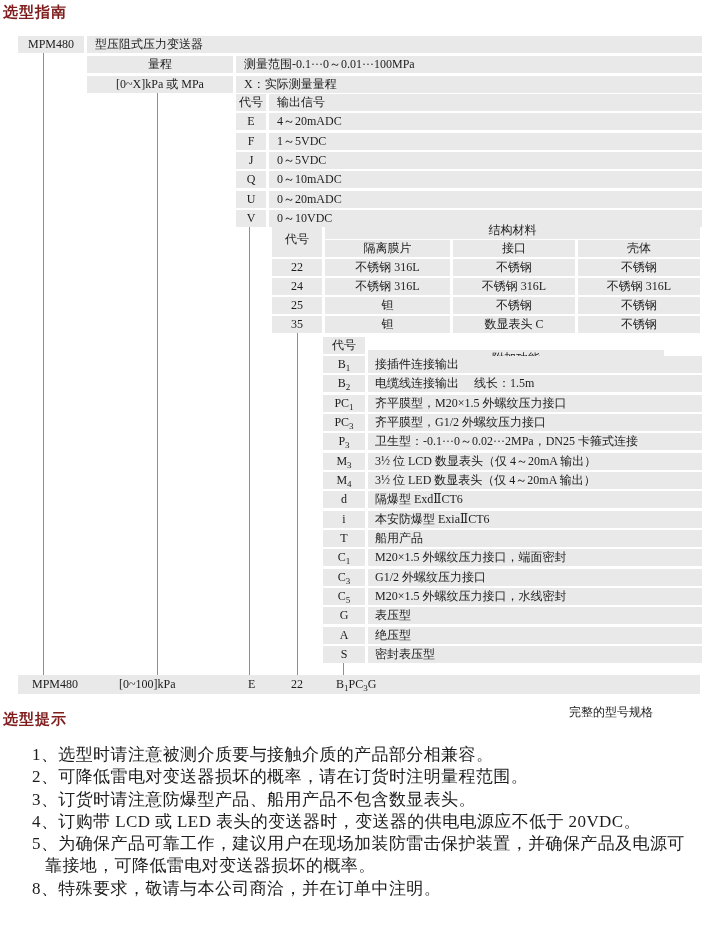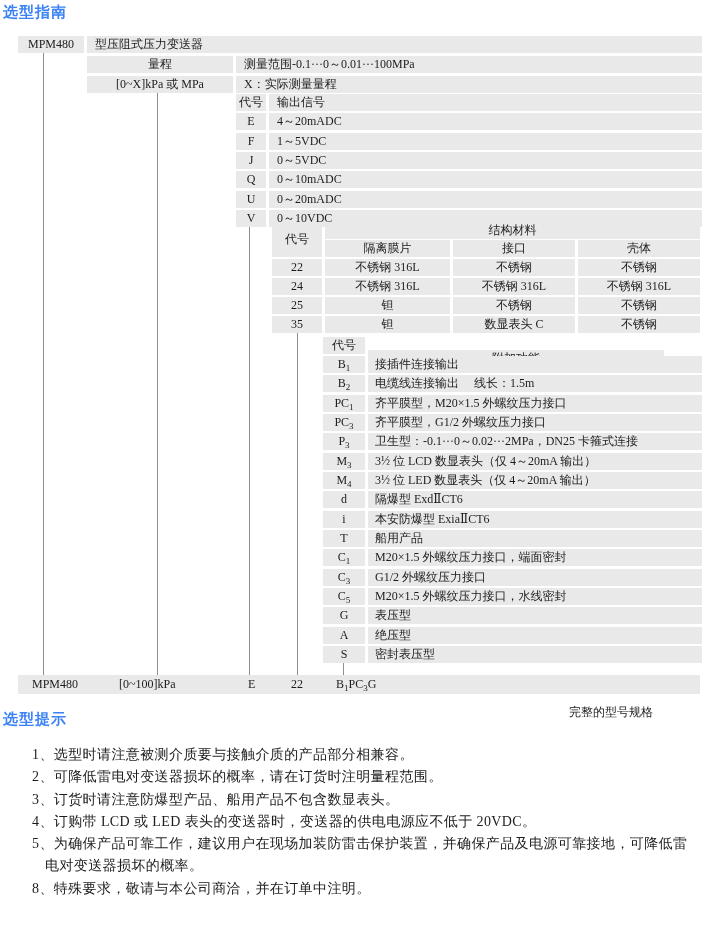--- a/index.html
+++ b/index.html
@@ -3,40 +3,40 @@
 <meta charset="utf-8">
 <style>
   html,body { margin:0; padding:0; background:#ffffff; }
   #page {
     position:relative; width:702px; height:944px; background:#ffffff;
     font-family:"Liberation Serif","DejaVu Serif",serif;
     color:#1c1c1c; overflow:hidden;
   }
   .h1 {
     position:absolute; left:3px; font-size:15px; font-weight:700;
-    font-family:"Liberation Sans","DejaVu Sans",sans-serif; color:#3b82f6;
+    font-family:"Liberation Sans","DejaVu Sans",sans-serif; color:#7f1d1d;
     letter-spacing:1px;
   }
   .cell {
     position:absolute; background:#e9e9e9; height:17px; line-height:17px;
     font-size:12px; white-space:nowrap; overflow:hidden;
   }
   .ctr { text-align:center; }
   .pad { padding-left:8px; }
   .pad7 { padding-left:7px; }
   .vline { position:absolute; width:1px; background:#8f8f8f; }
   sub { font-size:9px; line-height:0; }
   .band {
     position:absolute; left:18px; top:675px; width:682px; height:19px;
     background:#e9e9e9; font-size:12px; line-height:19px;
   }
   .band span.part { position:absolute; white-space:nowrap; }
   .tips {
     position:absolute; left:32px; top:744px; width:666px;
-    font-size:14px; line-height:22.3px; letter-spacing:0.4px;
+    font-size:17px; line-height:22.3px; letter-spacing:0.4px;
   }
   .tip { padding-left:13px; text-indent:-13px; }
 </style>
 </head>
 <body>
 
 <div id="page">
 
   <div class="h1" style="top:3px;">选型指南</div>
 

